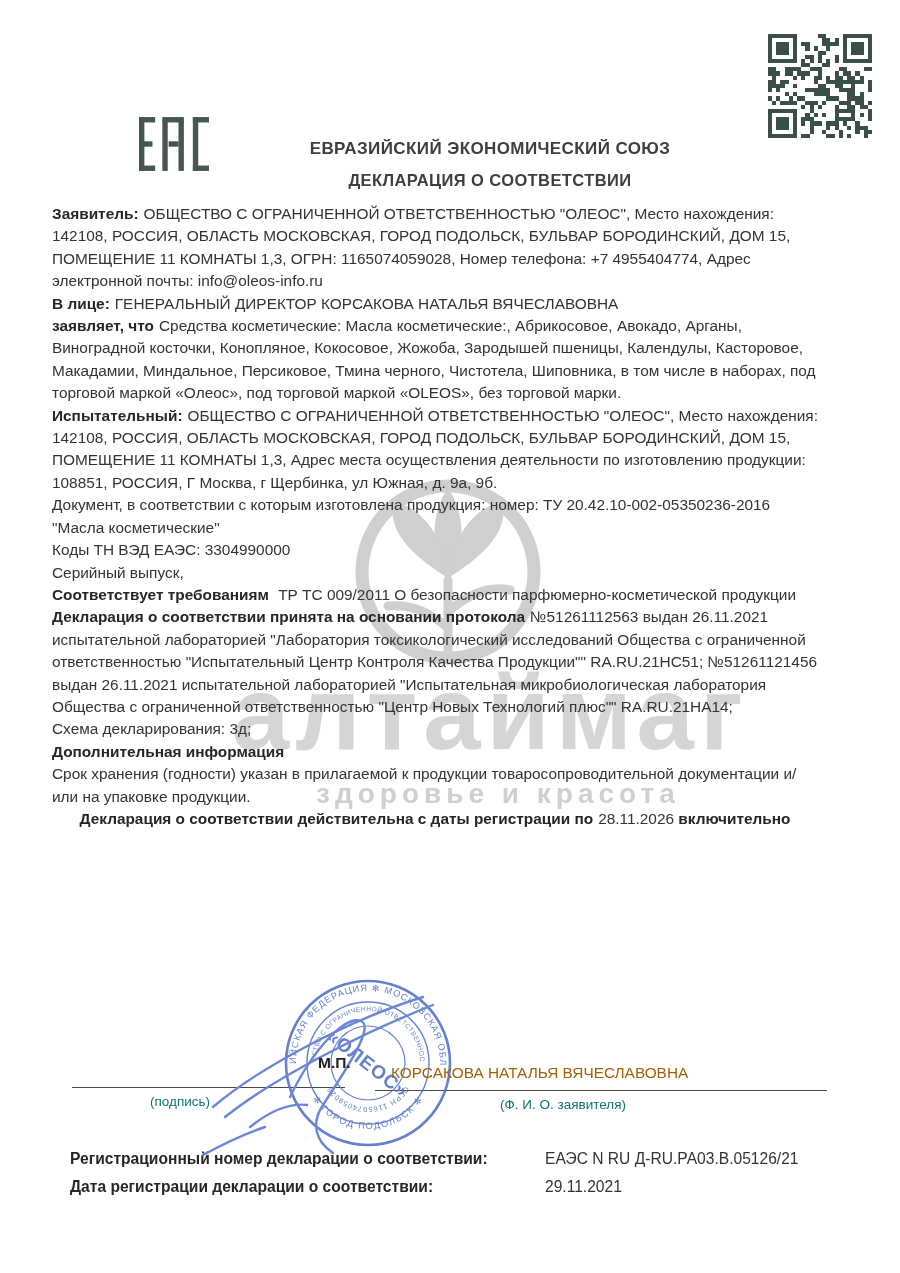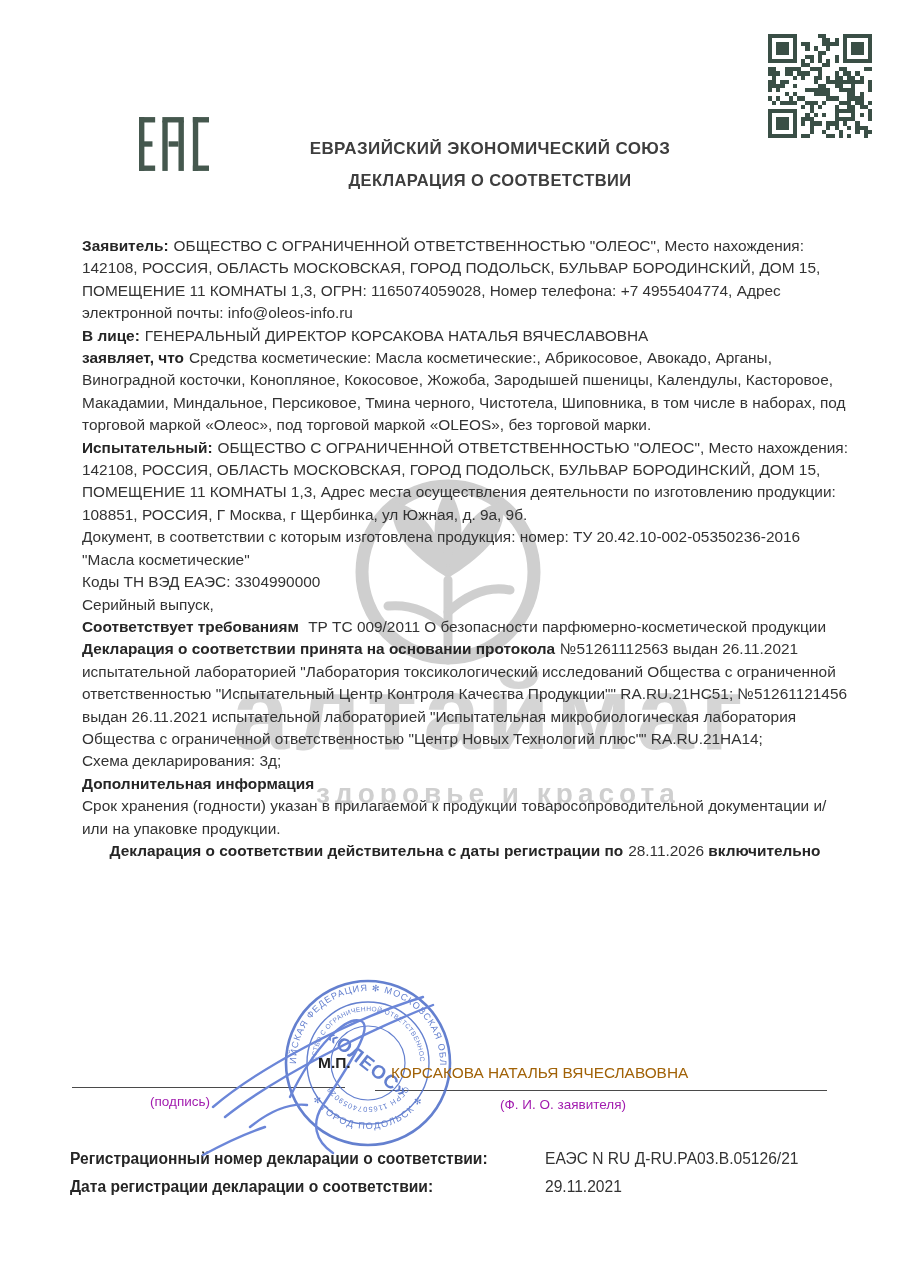--- a/index.html
+++ b/index.html
@@ -13,38 +13,38 @@
   .qr{position:absolute;left:768px;top:34px;z-index:1;}
   .title-block{position:absolute;left:230px;top:139px;width:520px;text-align:center;z-index:1;}
   .title-line1{font-size:17px;font-weight:bold;color:#3e3e3e;letter-spacing:.4px;}
   .title-line2{font-size:16.5px;font-weight:bold;color:#3e3e3e;letter-spacing:.4px;margin-top:12px;}
   
   .wm{position:absolute;z-index:0;color:#a8a8a8;font-weight:bold;white-space:nowrap;pointer-events:none;}
   .wm-brand{left:232px;top:662px;font-size:103px;letter-spacing:6px;opacity:.48;line-height:1;}
   .wm-tagline{left:316px;top:780px;font-size:28px;letter-spacing:5px;opacity:.55;line-height:1;text-align:right;}
   .wm-logo{position:absolute;left:348px;top:464px;z-index:0;opacity:.55;pointer-events:none;}
   
-  .content{position:absolute;left:82px;top:203px;width:766px;z-index:1;
-           font-size:15.4px;line-height:22.4px;color:#333;margin-top:32px;}
+  .content{position:absolute;left:52px;top:203px;width:766px;z-index:1;
+           font-size:15.4px;line-height:22.4px;color:#333;}
   .content p{margin:0;}
   .b{font-weight:bold;color:#262626;}
   .lbl{margin-right:5px;}
   .mt-conf{margin-top:8px;}
   .mt-basis{margin-top:7px;}
   .mt-add{margin-top:12px;}
   .mt-valid{margin-top:22px;text-align:center;}
   
   .stamp{position:absolute;left:283px;top:978px;z-index:2;opacity:.88;}
   .signature{position:absolute;left:195px;top:975px;z-index:3;}
   .mp{position:absolute;left:318px;top:1054px;font-size:15.5px;font-weight:bold;color:#222;z-index:3;}
   .sig-name{position:absolute;left:391px;top:1064px;font-size:15.4px;color:#a16207;z-index:3;white-space:nowrap;}
   .line{position:absolute;border-top:1.6px solid #4a4a4a;height:0;z-index:1;}
   .line-sign{left:72px;top:1087px;width:273px;}
   .line-name{left:375px;top:1090px;width:452px;}
-  .caption{position:absolute;font-size:13.5px;color:#a21caf;z-index:1;}
+  .caption{position:absolute;font-size:13.5px;color:#0f766e;z-index:1;}
   .cap-sign{left:150px;top:1094px;}
   .cap-name{left:500px;top:1097px;}
   
   .reg{position:absolute;left:70px;top:1150px;width:790px;z-index:1;font-size:15.6px;}
   .reg-row{display:flex;margin-bottom:10px;}
   .reg-label{font-weight:bold;color:#262626;width:475px;flex:0 0 475px;}
   .reg-value{color:#333;}
 </style>
 </head>
 <body>

